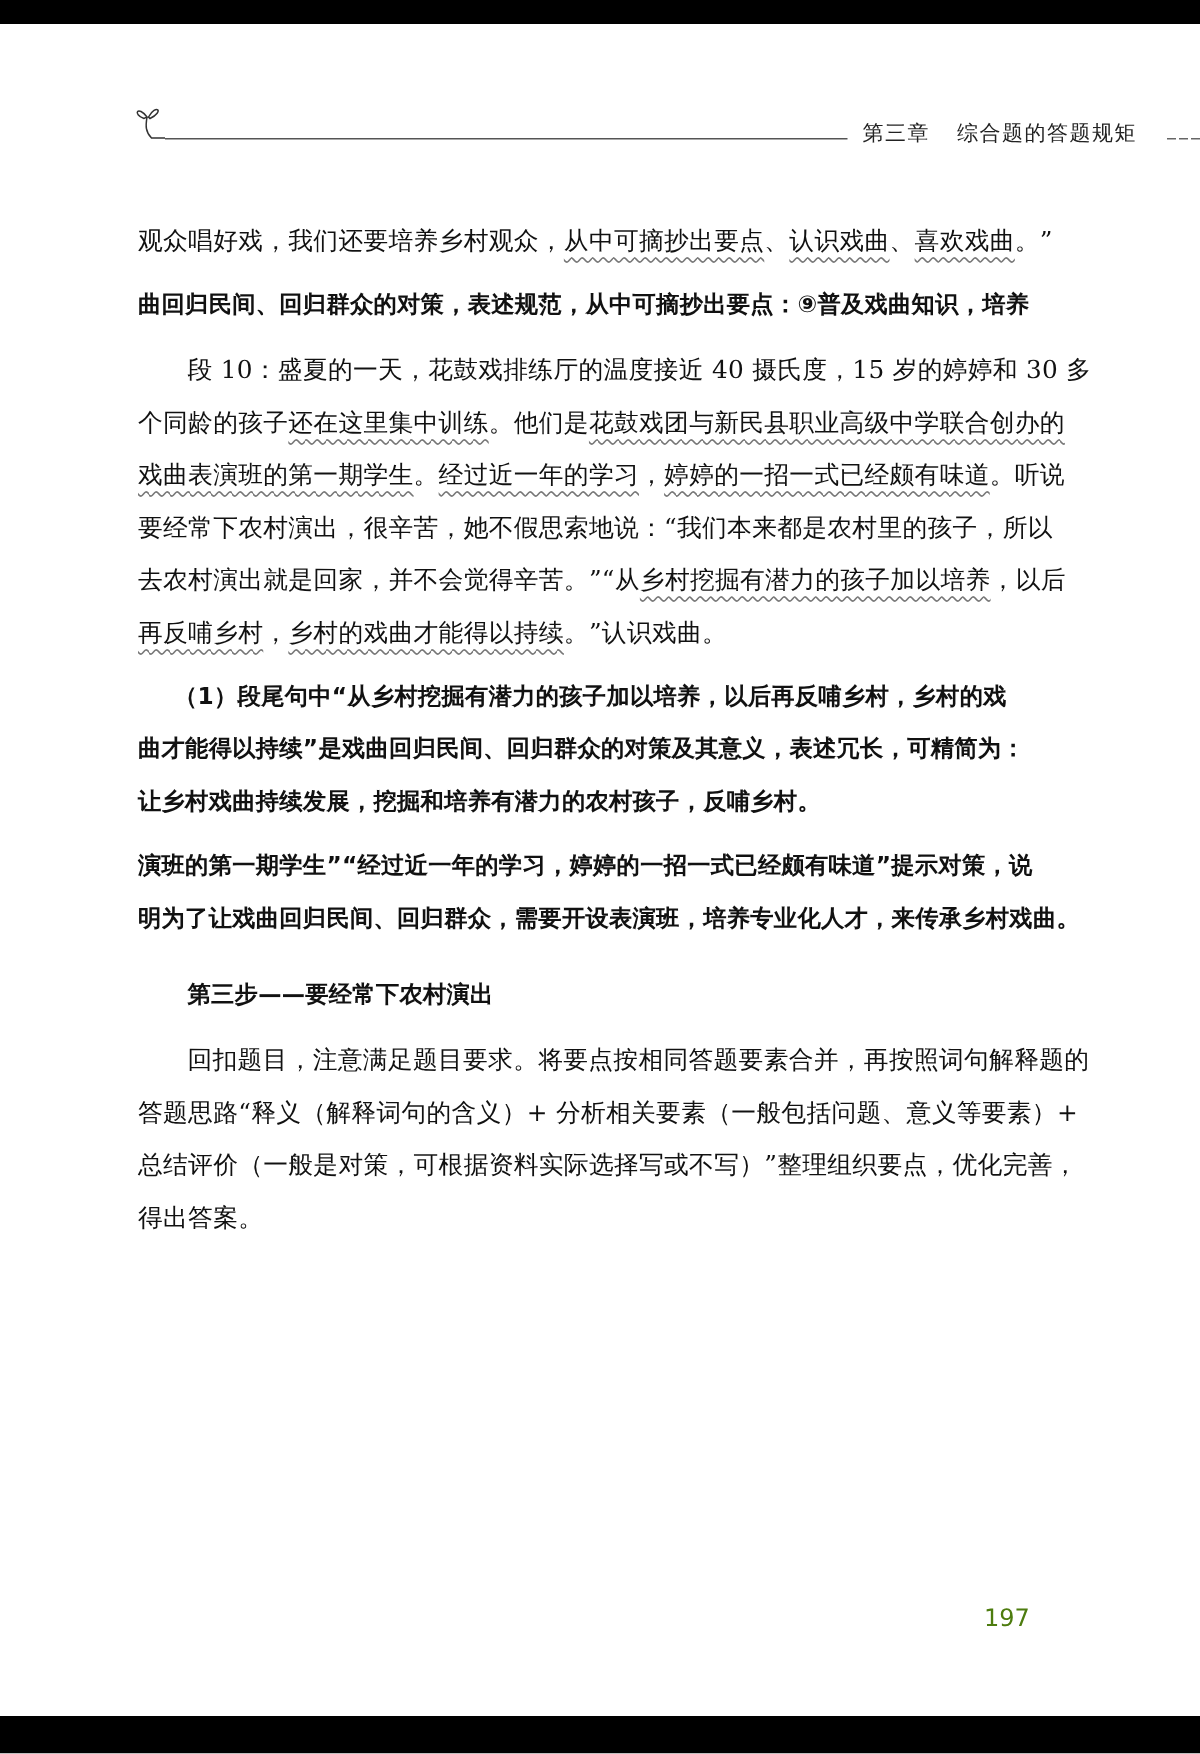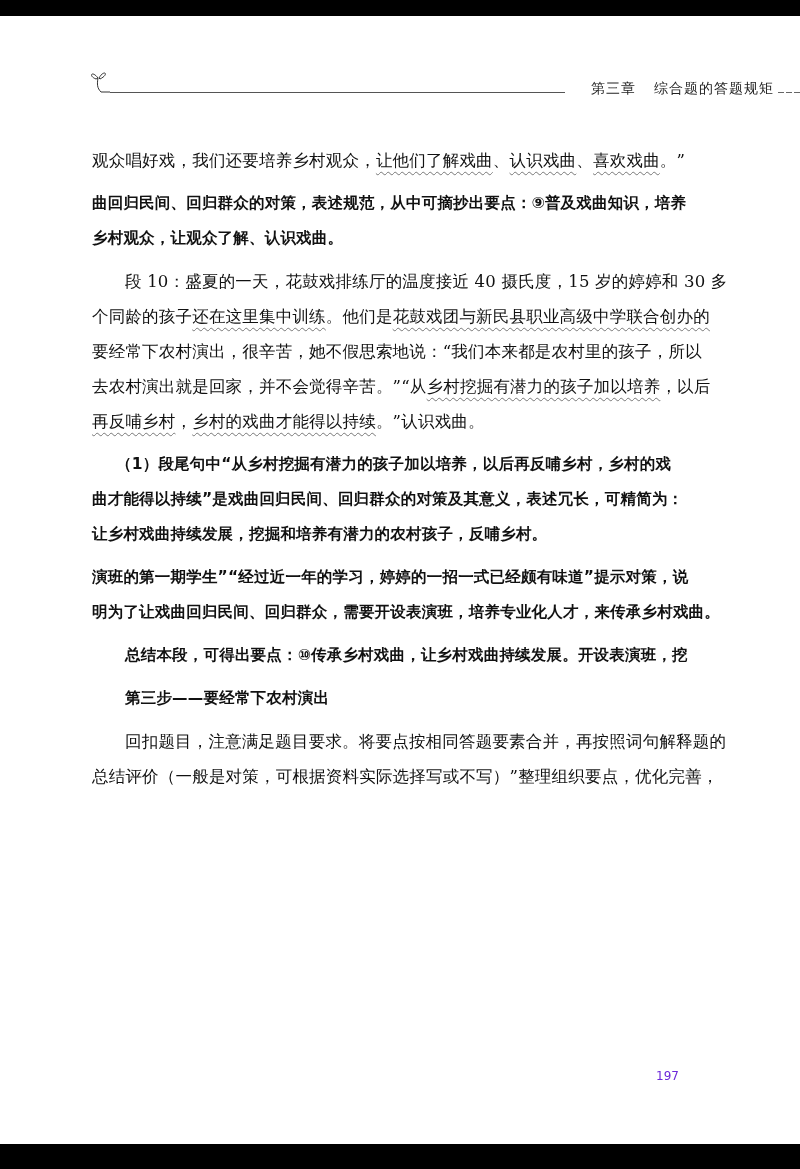--- a/index.html
+++ b/index.html
@@ -12,38 +12,37 @@
   .bar-top { position: absolute; left: 0; top: 0; width: 800px; height: 16px; background: #000; }
   .bar-bottom { position: absolute; left: 0; top: 1144px; width: 800px; height: 25px; background: #000; }
 
   .header { position: absolute; left: 88px; top: 66px; width: 712px; height: 40px; }
   .sprout { position: absolute; left: 0; top: 0; width: 30px; height: 30px; }
   .header-line { position: absolute; left: 22px; top: 26px; width: 455px; height: 1px; background: #555; }
   .header-title {
     position: absolute; left: 487px; top: 14px; font-size: 14px;
     font-family: "DejaVu Sans", "Liberation Sans", sans-serif; letter-spacing: 1px; color: #222;
     white-space: nowrap;
-    margin-left: 16px;
   }
   .header-title .chapter { margin-right: 18px; }
   .header-tail { position: absolute; left: 690px; top: 26px; width: 90px; height: 1px;
     background: repeating-linear-gradient(90deg, #666 0 6px, transparent 6px 8px); }
 
   .content { position: absolute; left: 92px; top: 143px; width: 592px; }
   .line {
     height: 35px; line-height: 35px; font-size: 16.5px; white-space: nowrap;
     overflow: visible; letter-spacing: 0.2px;
   }
   .indent { padding-left: 33px; }
   .bold { font-family: "DejaVu Sans", "Liberation Sans", sans-serif; font-weight: bold; font-size: 15.5px; }
   .wavy { text-decoration: underline wavy #777; text-decoration-thickness: 1px; text-underline-offset: 5px; }
   .gap { height: 8px; }
   .page-number {
-    position: absolute; left: 656px; top: 1069px; font-size: 12px;
-    font-family: "DejaVu Sans", "Liberation Sans", sans-serif; color: #6d28d9;
+    position: absolute; left: 656px; top: 1069px; font-size: 16px;
+    font-family: "DejaVu Sans", "Liberation Sans", sans-serif; color: #4d7c0f;
   }
 </style>
 </head>
 <body>
 
 <div class="bar-top"></div>
 
 <div class="header">
   <svg class="sprout" viewBox="0 0 30 30">
     <path d="M10 12 C4 4, 0 10, 8 13 Z" fill="none" stroke="#333" stroke-width="1"></path>
@@ -53,55 +52,58 @@
   <div class="header-line"></div>
   <div class="header-title">
     <span class="chapter">第三章</span><span>综合题的答题规矩</span>
   </div>
   <div class="header-tail"></div>
 </div>
 
 <div class="content">
 
   <div class="line">
-    <span>观众唱好戏，我们还要培养乡村观众，</span><span class="wavy">让他们了解戏曲</span><span>、</span><span class="wavy">认识戏曲</span><span>、</span><span class="wavy">喜欢戏曲</span><span>。”</span>
+    <span>观众唱好戏，我们还要培养乡村观众，</span><span class="wavy">从中可摘抄出要点</span><span>、</span><span class="wavy">认识戏曲</span><span>、</span><span class="wavy">喜欢戏曲</span><span>。”</span>
   </div>
   <div class="gap"></div>
 
   <div class="line bold">曲回归民间、回归群众的对策，表述规范，从中可摘抄出要点：⑨普及戏曲知识，培养</div>
-  <div class="line bold">乡村观众，让观众了解、认识戏曲。</div>
   <div class="gap"></div>
 
   <div class="line indent">段 10：盛夏的一天，花鼓戏排练厅的温度接近 40 摄氏度，15 岁的婷婷和 30 多</div>
   <div class="line">
     <span>个同龄的孩子</span><span class="wavy">还在这里集中训练</span><span>。他们是</span><span class="wavy">花鼓戏团与新民县职业高级中学联合创办的</span>
+  </div>
+  <div class="line">
+    <span class="wavy">戏曲表演班的第一期学生</span><span>。</span><span class="wavy">经过近一年的学习</span><span>，</span><span class="wavy">婷婷的一招一式已经颇有味道</span><span>。听说</span>
   </div>
   <div class="line">要经常下农村演出，很辛苦，她不假思索地说：“我们本来都是农村里的孩子，所以</div>
   <div class="line">
     <span>去农村演出就是回家，并不会觉得辛苦。”“从</span><span class="wavy">乡村挖掘有潜力的孩子加以培养</span><span>，以后</span>
   </div>
   <div class="line">
     <span class="wavy">再反哺乡村</span><span>，</span><span class="wavy">乡村的戏曲才能得以持续</span><span>。”认识戏曲。</span>
   </div>
   <div class="gap"></div>
 
   <div class="line bold indent" style="padding-left:24px">（1）段尾句中“从乡村挖掘有潜力的孩子加以培养，以后再反哺乡村，乡村的戏</div>
   <div class="line bold">曲才能得以持续”是戏曲回归民间、回归群众的对策及其意义，表述冗长，可精简为：</div>
   <div class="line bold">让乡村戏曲持续发展，挖掘和培养有潜力的农村孩子，反哺乡村。</div>
   <div class="gap"></div>
 
   <div class="line bold">演班的第一期学生”“经过近一年的学习，婷婷的一招一式已经颇有味道”提示对策，说</div>
   <div class="line bold">明为了让戏曲回归民间、回归群众，需要开设表演班，培养专业化人才，来传承乡村戏曲。</div>
   <div class="gap"></div>
 
-  <div class="line bold indent">总结本段，可得出要点：⑩传承乡村戏曲，让乡村戏曲持续发展。开设表演班，挖</div>
   <div class="gap"></div>
 
   <div class="line bold indent">第三步——要经常下农村演出</div>
   <div class="gap"></div>
 
   <div class="line indent">回扣题目，注意满足题目要求。将要点按相同答题要素合并，再按照词句解释题的</div>
+  <div class="line">答题思路“释义（解释词句的含义）+ 分析相关要素（一般包括问题、意义等要素）+</div>
   <div class="line">总结评价（一般是对策，可根据资料实际选择写或不写）”整理组织要点，优化完善，</div>
+  <div class="line">得出答案。</div>
 </div>
 
 <div class="page-number">197</div>
 
 <div class="bar-bottom"></div>
 
 </body></html>

